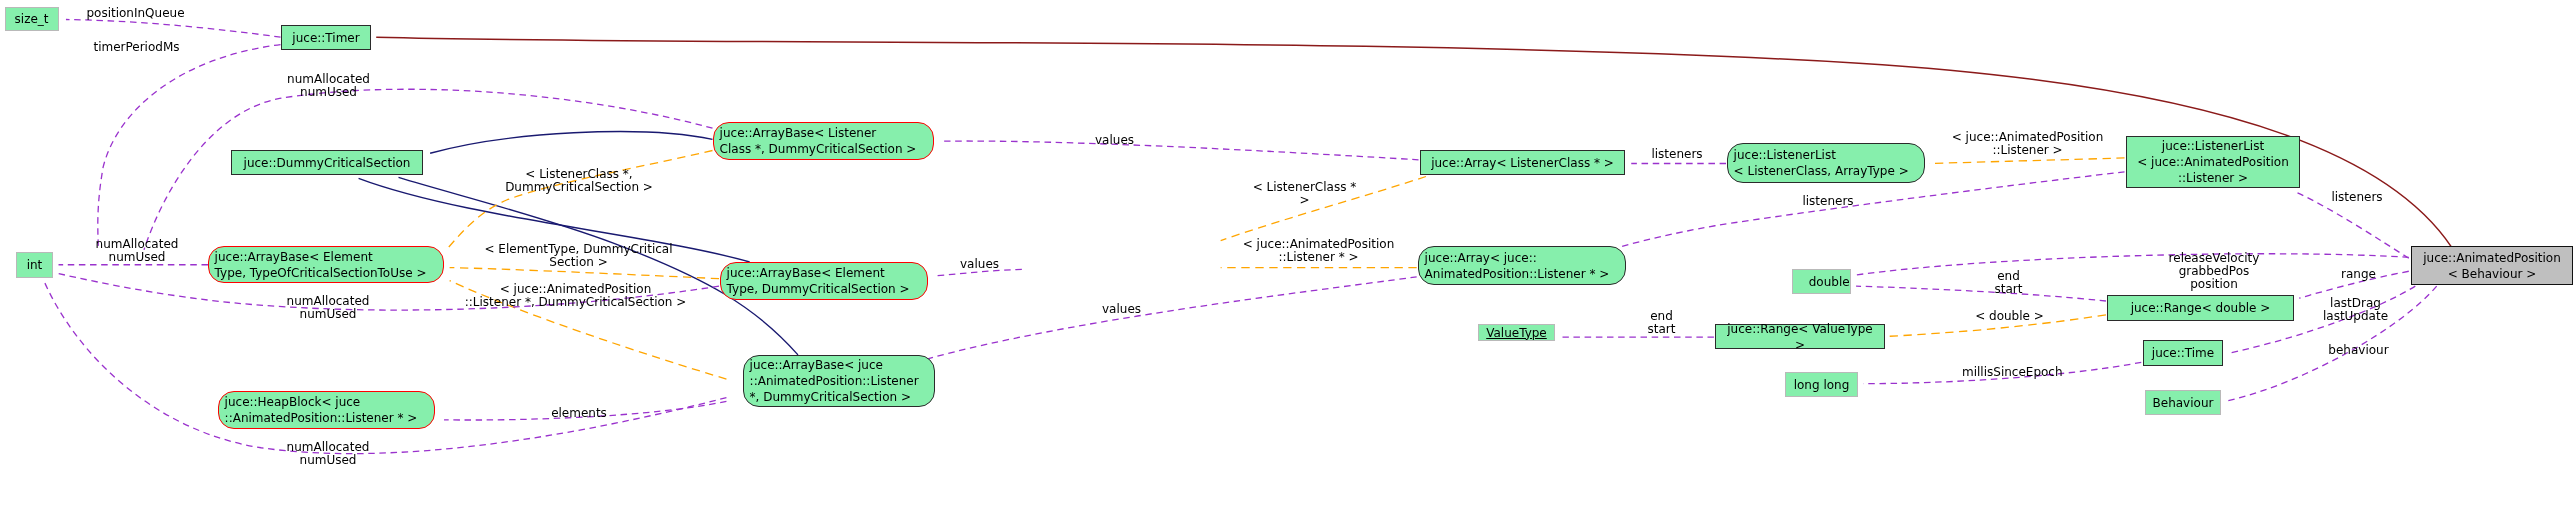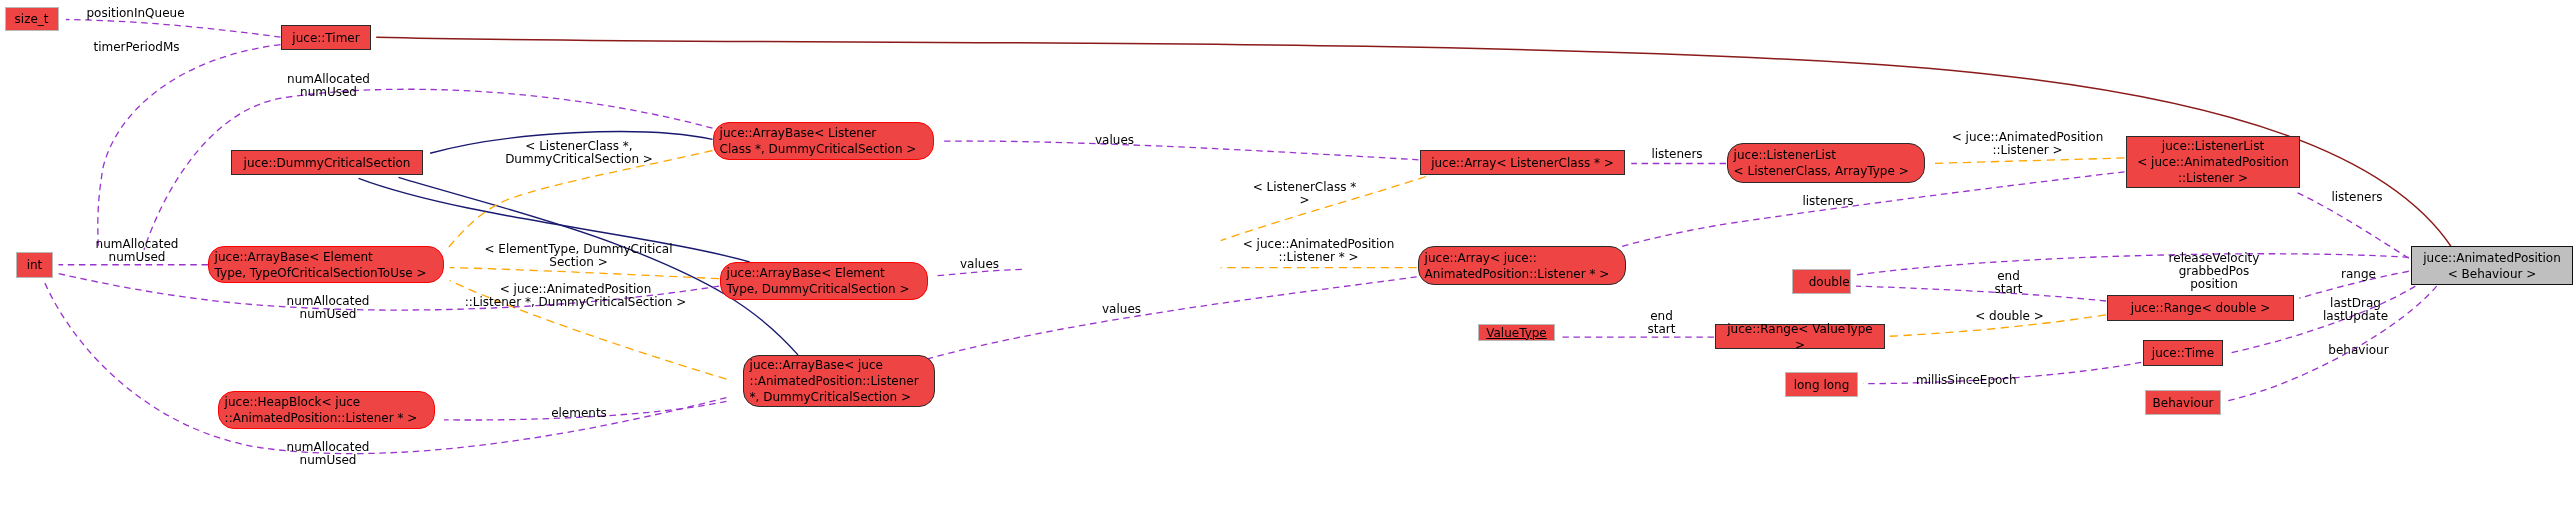--- a/index.html
+++ b/index.html
@@ -25,21 +25,21 @@
     overflow: hidden;
   }
   #edges { position:absolute; left:0; top:0; width:2576px; height:510px; }
   #edges path { fill:none; }
   #edges path.usage   { stroke: var(--usage); stroke-width:1.4; stroke-dasharray:7 5; }
   #edges path.tmpl    { stroke: var(--template-rel); stroke-width:1.4; stroke-dasharray:9 6; }
   #edges path.inherit { stroke: var(--inheritance); stroke-width:1.5; }
   #edges path.privinh { stroke: var(--private-inheritance); stroke-width:1.6; }
   .node {
     position:absolute;
-    background:#ef4444;
+    background:#86efac;
     border:1.4px solid var(--node-border);
     display:flex; align-items:center; justify-content:center;
     text-align:center;
     line-height:16px;
     padding:0.9px 5.6px;
     white-space:pre-line;
   }
   .node.red  { border-color: var(--truncated-border); }
   .node.gray { border-color: var(--external-border); }
   .node.main { background: var(--focus-fill); border-color:#111; }
@@ -160,21 +160,21 @@
 ::AnimatedPosition::Listener * &gt;</div>
 
   <div class="node left" style="left:743px; top:355px; width:192px; height:52px;">juce::ArrayBase&lt; juce
 ::AnimatedPosition::Listener
 *, DummyCriticalSection &gt;</div>
 
   <div class="elabel" style="left:86px; top:7.4px; width:99px;">positionInQueue</div>
   <div class="elabel" style="left:93px; top:41px; width:87px;">timerPeriodMs</div>
   <div class="elabel" style="left:284px; top:73px; width:89px;">numAllocated
 numUsed</div>
-  <div class="elabel" style="left:500px; top:140px; width:158px;">&lt; ListenerClass *,
+  <div class="elabel" style="left:500px; top:168px; width:158px;">&lt; ListenerClass *,
 DummyCriticalSection &gt;</div>
   <div class="elabel" style="left:1093px; top:134px; width:43px;">values</div>
   <div class="elabel" style="left:93px; top:238px; width:88px;">numAllocated
 numUsed</div>
   <div class="elabel" style="left:482px; top:243px; width:193px;">&lt; ElementType, DummyCritical
 Section &gt;</div>
   <div class="elabel" style="left:463px; top:283px; width:225px;">&lt; juce::AnimatedPosition
 ::Listener *, DummyCriticalSection &gt;</div>
   <div class="elabel" style="left:284px; top:295px; width:88px;">numAllocated
 numUsed</div>
@@ -192,20 +192,20 @@
 grabbedPos
 position</div>
   <div class="elabel" style="left:2339px; top:268px; width:39px;">range</div>
   <div class="elabel" style="left:1992px; top:270px; width:33px;">end
 start</div>
   <div class="elabel" style="left:1975px; top:310px; width:69px;">&lt; double &gt;</div>
   <div class="elabel" style="left:1645px; top:310px; width:33px;">end
 start</div>
   <div class="elabel" style="left:2320px; top:297px; width:71px;">lastDrag
 lastUpdate</div>
-  <div class="elabel" style="left:1916px; top:366px; width:99px;margin-top:8px;">millisSinceEpoch</div>
+  <div class="elabel" style="left:1962px; top:366px; width:99px;">millisSinceEpoch</div>
   <div class="elabel" style="left:2327px; top:344px; width:63px;">behaviour</div>
   <div class="elabel" style="left:550px; top:407px; width:58px;">elements</div>
   <div class="elabel" style="left:284px; top:441px; width:88px;">numAllocated
 numUsed</div>
 
 </div>
 
 
 </body></html>

